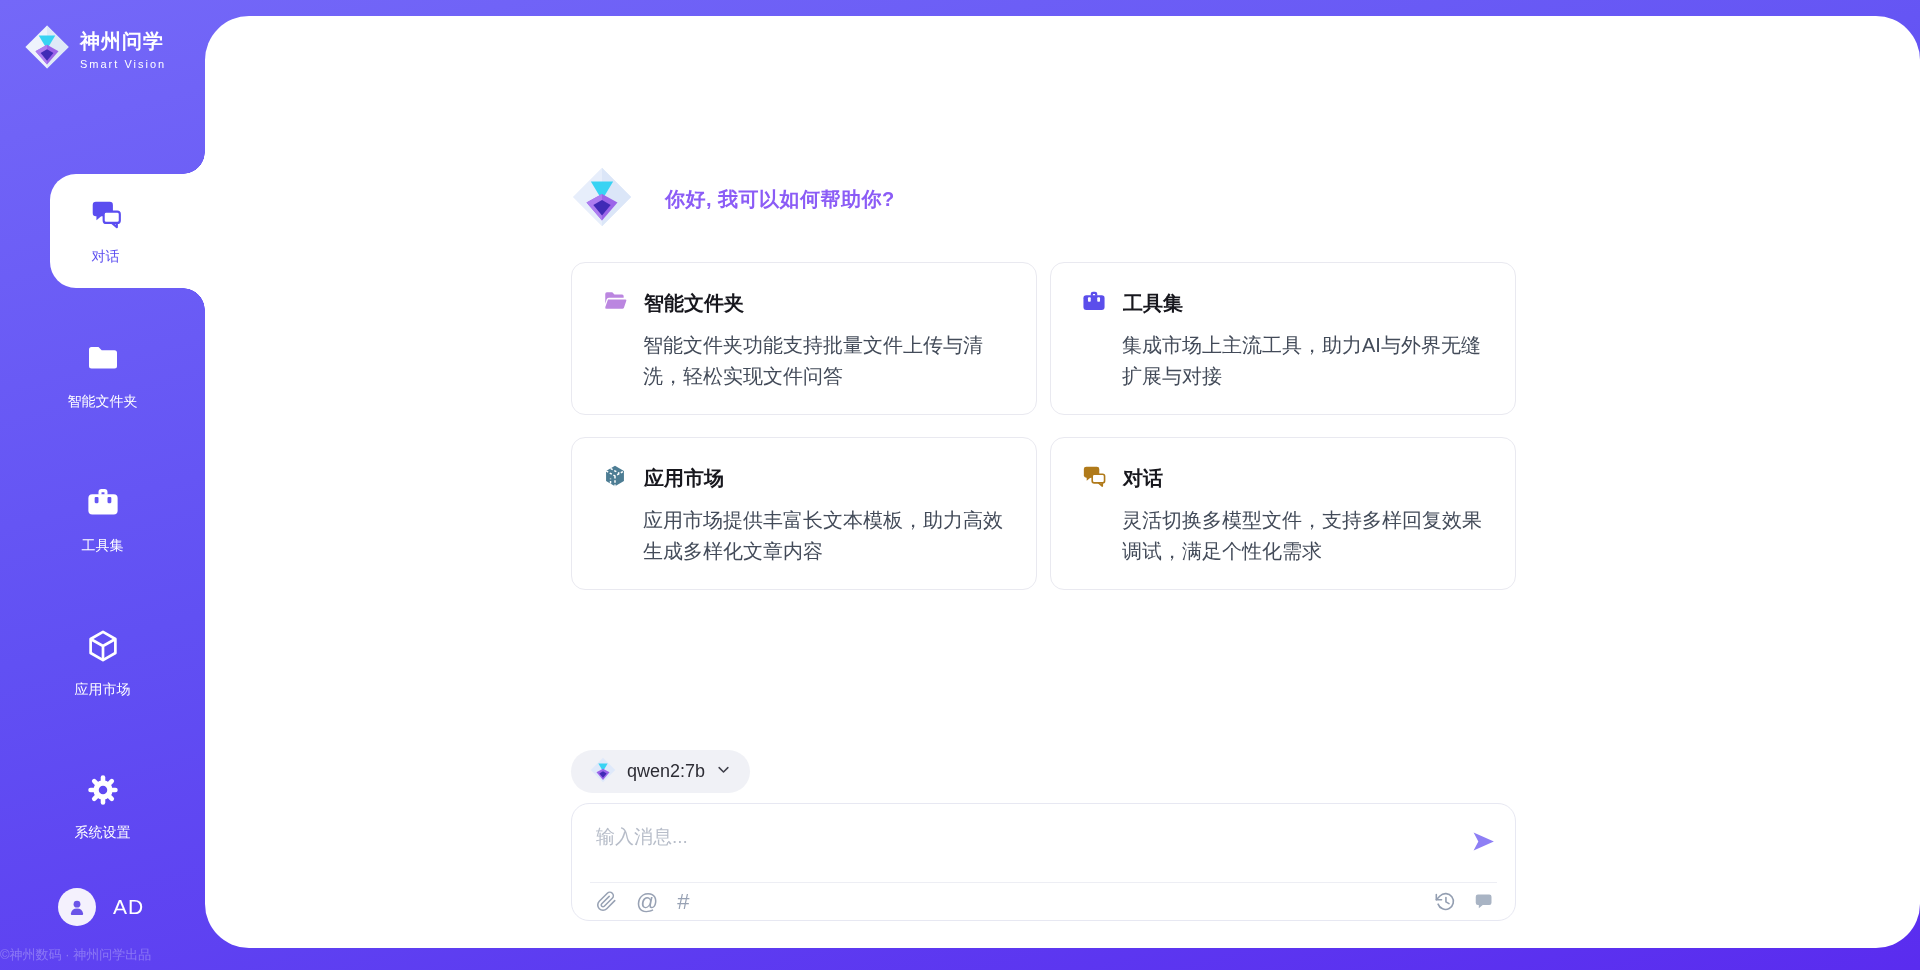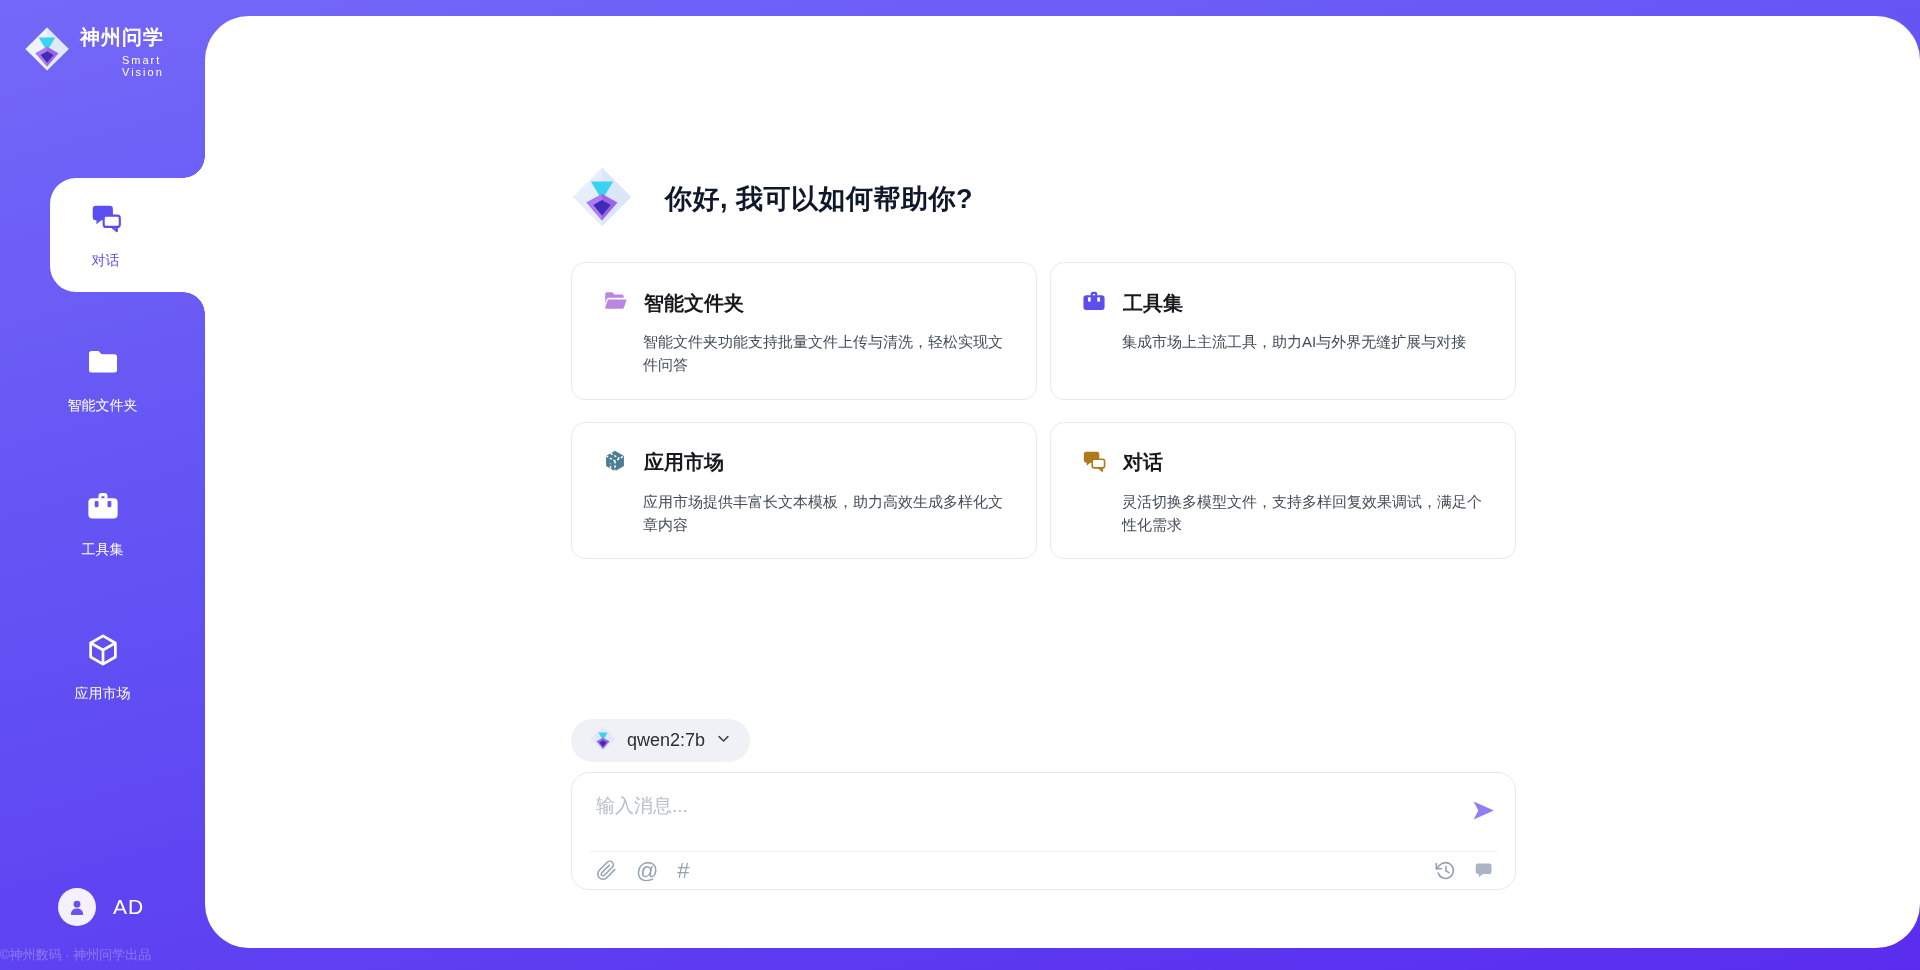--- a/index.html
+++ b/index.html
@@ -11,21 +11,21 @@
   }
 
   
   .sidebar {
     position: absolute; left: 0; top: 8px; width: 205px; height: 970px;
     display: flex; flex-direction: column; z-index: 2;
   }
   .brand { display: flex; align-items: center; gap: 10px; padding: 16px 0 0 24px; }
   .brand-names { display: flex; flex-direction: column; }
   .brand-title { color: #fff; font-size: 20px; font-weight: 700; letter-spacing: 1px; }
-  .brand-sub { color: #fff; font-size: 11px; letter-spacing: 2px; margin-top: 3px; margin-left: 42px; }
+  .brand-sub { color: #fff; font-size: 11px; letter-spacing: 2px; margin-top: 3px; }
 
   .nav { margin-top: 100px; display: flex; flex-direction: column; gap: 30px; }
   .nav-item {
     height: 114px; display: flex; flex-direction: column; align-items: center;
     justify-content: center; gap: 13px; color: #ffffff; cursor: pointer; position: relative;
   }
   .nav-label { font-size: 14px; }
   .nav-item.active {
     background: #ffffff; margin-left: 50px; padding-right: 44px;
     border-radius: 26px 0 0 26px; color: #5b4df0;
@@ -49,33 +49,33 @@
   .side-footer { color: rgba(255,255,255,0.28); font-size: 13px; padding: 20px 0 14px 0; }
 
   
   .panel {
     position: absolute; left: 205px; top: 16px; right: 0; bottom: 22px;
     background: #ffffff; border-radius: 44px; z-index: 1; overflow: hidden;
   }
   .content { width: 945px; margin-left: 366px; padding-top: 150px; }
 
   .greeting { display: flex; align-items: center; gap: 32px; }
-  .greeting h1 { font-size: 27px; font-weight: 700; color: #0f172a; letter-spacing: 0.5px; }
+  .greeting h1 { font-size: 20px; font-weight: 700; color: #8b5cf6; letter-spacing: 0.5px; }
 
   .cards {
     margin-top: 30px; display: grid; grid-template-columns: 466px 466px;
     column-gap: 13px; row-gap: 22px;
   }
   .card {
     border: 1px solid #e9e9f0; border-radius: 14px; background: #fff;
     padding: 25px 24px 22px 30px; min-height: 128px; cursor: pointer;
   }
   .card-head { display: flex; align-items: center; gap: 16px; }
   .card-head h3 { font-size: 20px; font-weight: 700; color: #17171d; }
-  .card-desc { margin-top: 12px; margin-left: 41px; font-size: 15px; color: #434b59; line-height: 1.55; }
+  .card-desc { margin-top: 12px; margin-left: 41px; font-size: 20px; color: #434b59; line-height: 1.55; }
   .icon-folder { color: #bb86e0; }
   .icon-toolbox { color: #5b4eeb; }
   .icon-cube { color: #4d7d94; }
   .icon-chat-gold { color: #b07a1a; }
 
   .composer { margin-top: 160px; }
   .model-pill {
     display: inline-flex; align-items: center; gap: 11px; height: 43px;
     background: #f0f1f6; border-radius: 22px; padding: 10px 19px; cursor: pointer;
   }
@@ -165,20 +165,40 @@
     <div class="nav-item">
       <span>
         <svg width="36" height="36" viewBox="0 0 32 32" fill="none" stroke="#ffffff" stroke-width="2.4" stroke-linejoin="round">
           <path d="M16 3.5 27 9.8v12.4L16 28.5 5 22.2V9.8z"></path>
           <path d="M5 9.8l11 6.2 11-6.2M16 16v12.5"></path>
         </svg>
       </span>
       <span class="nav-label">应用市场</span>
     </div>
 
+    <div class="nav-item">
+      <span>
+        <svg width="34" height="34" viewBox="0 0 24 24">
+          <defs>
+              <mask id="gearhole">
+                <rect width="24" height="24" fill="#fff"></rect>
+                <circle cx="12" cy="12" r="3" fill="#000"></circle>
+              </mask>
+            </defs>
+          <g fill="#ffffff" mask="url(#gearhole)">
+            <circle cx="12" cy="12" r="6.8"></circle>
+            <rect x="10.4" y="1.6" width="3.2" height="20.8" rx="1.6"></rect>
+            <rect x="10.4" y="1.6" width="3.2" height="20.8" rx="1.6" transform="rotate(45 12 12)"></rect>
+            <rect x="10.4" y="1.6" width="3.2" height="20.8" rx="1.6" transform="rotate(90 12 12)"></rect>
+            <rect x="10.4" y="1.6" width="3.2" height="20.8" rx="1.6" transform="rotate(135 12 12)"></rect>
+          </g>
+        </svg>
+      </span>
+      <span class="nav-label">系统设置</span>
+    </div>
   </nav>
 
   <div class="user-row">
     <span class="avatar">
       <svg width="24" height="24" viewBox="0 0 24 24" fill="#6b54e8">
         <circle cx="12" cy="9.2" r="3.4"></circle>
         <path d="M5.8 18.8a6.3 6.3 0 0 1 12.4 0c0 .8-.6 1.2-1.4 1.2H7.2c-.8 0-1.4-.4-1.4-1.2z"></path>
       </svg>
     </span>
     <span class="user-name">AD</span>

